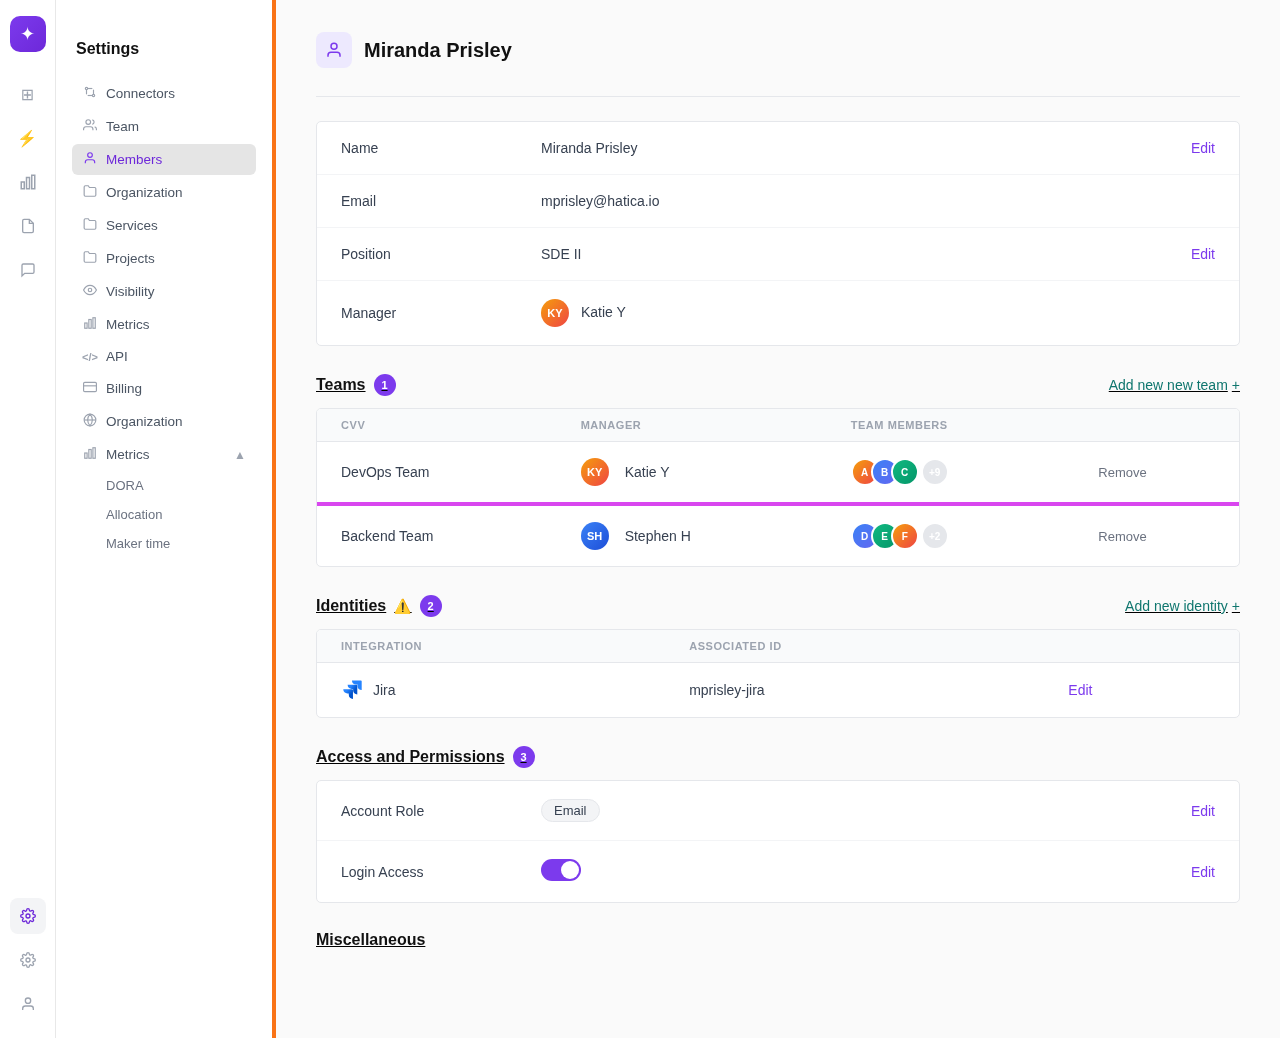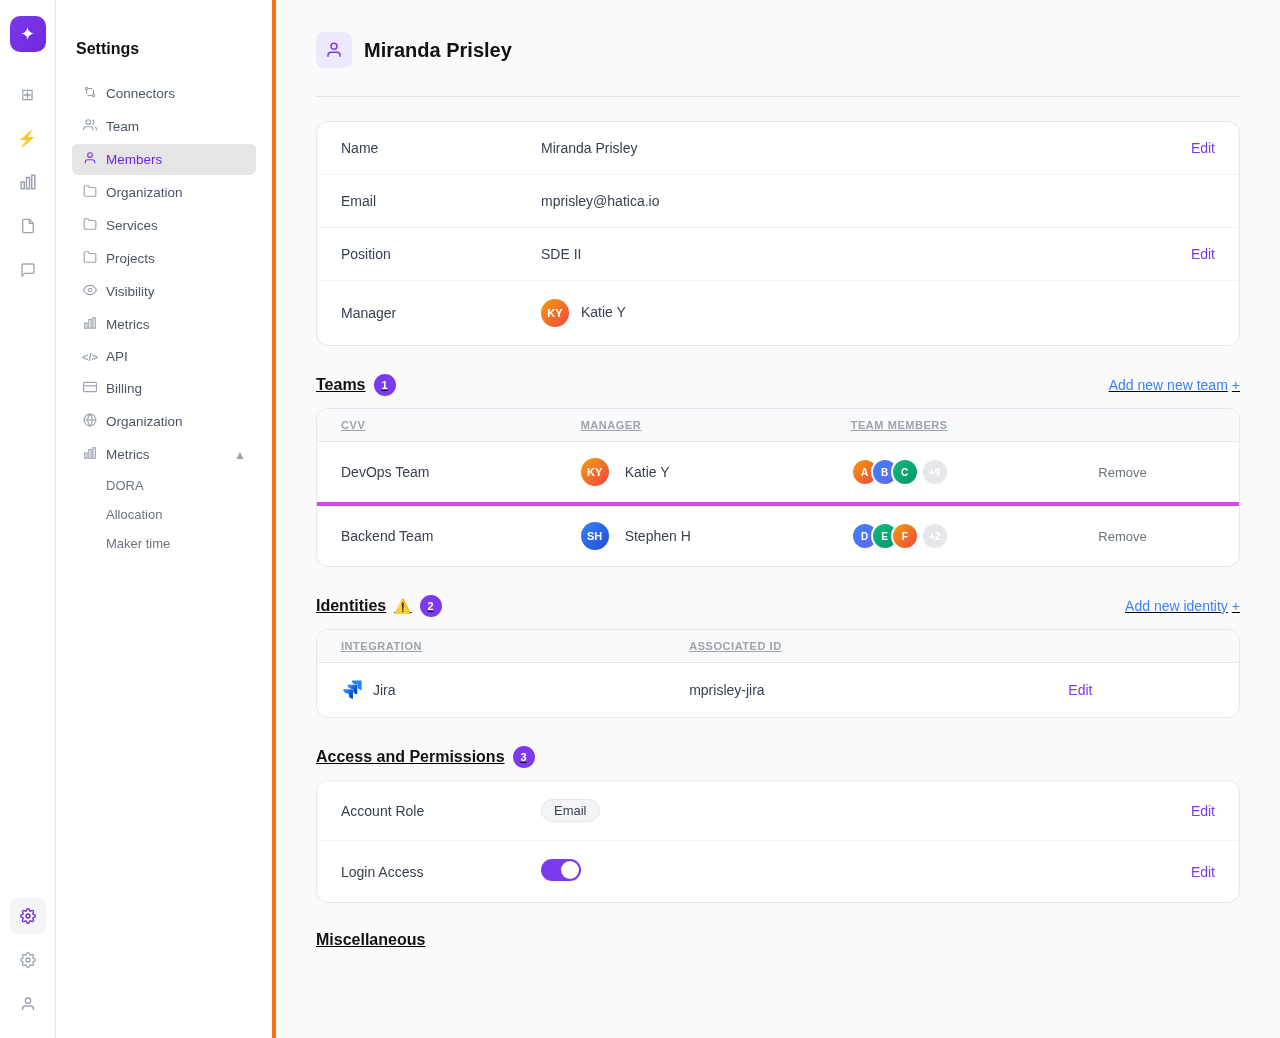--- a/index.html
+++ b/index.html
@@ -112,21 +112,21 @@
     }
     .page-header-title {
       font-size: 20px;
       font-weight: 600;
       color: #111;
     }
 
     .section-card {
       background: #fff;
       border: 1px solid #e5e7eb;
-      border-radius: 12px;
+      border-radius: 5px;
       margin-bottom: 28px;
       overflow: hidden;
     }
 
     .info-row {
       display: flex;
       align-items: center;
       padding: 18px 24px;
       border-bottom: 1px solid #f3f4f6;
     }
@@ -179,21 +179,21 @@
       width: 22px; height: 22px;
       background: #7c3aed;
       border-radius: 50%;
       display: inline-flex; align-items: center; justify-content: center;
       color: white;
       font-size: 11px;
       font-weight: 600;
     }
     .add-link {
       display: flex; align-items: center; gap: 4px;
-      color: #3b82f6;
+      color: #0f766e;
       font-size: 14px;
       cursor: pointer;
       font-weight: 500;
     }
 
     
     .data-table {
       width: 100%;
       border-collapse: collapse;
     }
@@ -202,21 +202,20 @@
       border-bottom: 1px solid #e5e7eb;
     }
     .table-header th {
       padding: 10px 24px;
       text-align: left;
       font-size: 11px;
       font-weight: 600;
       color: #9ca3af;
       letter-spacing: 0.05em;
       text-transform: uppercase;
-      text-decoration: underline;
     }
     .table-row td {
       padding: 16px 24px;
       border-bottom: 4px solid #d946ef;
       font-size: 14px;
       color: #374151;
     }
     .table-row:last-child td { border-bottom: none; }
 
     .avatar-stack {

